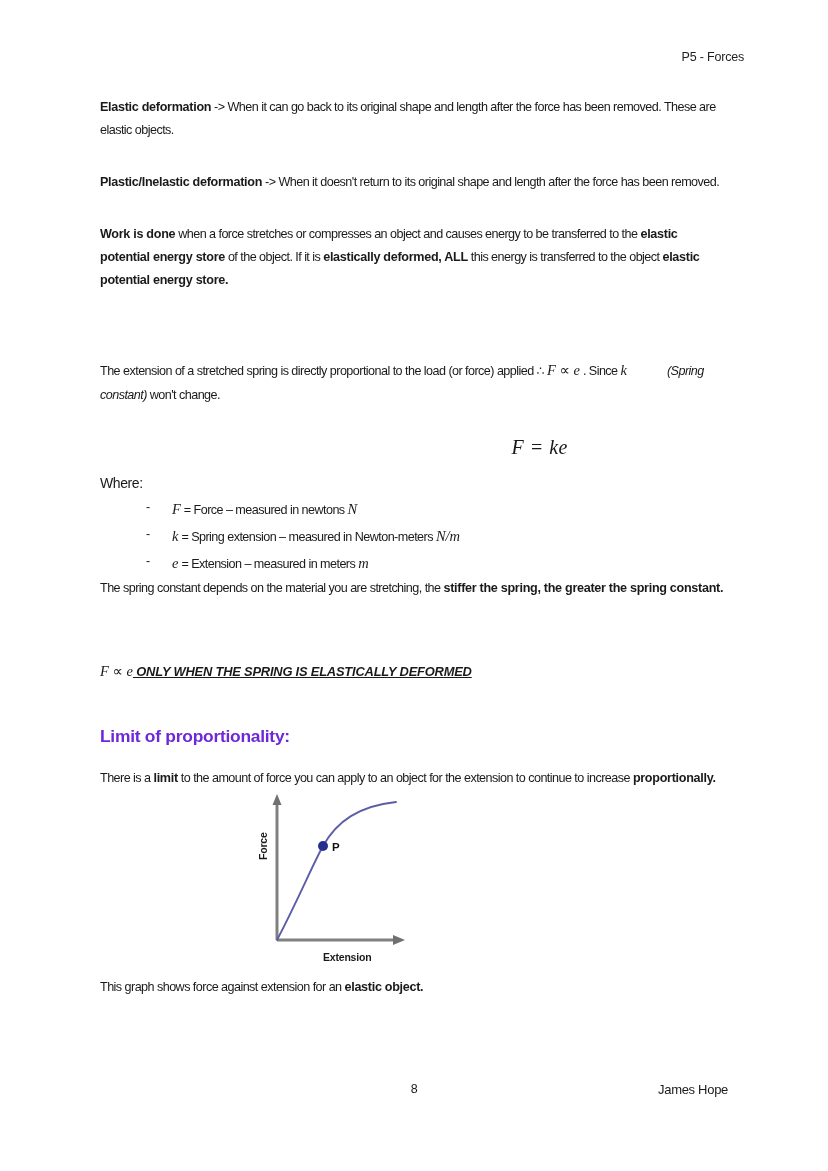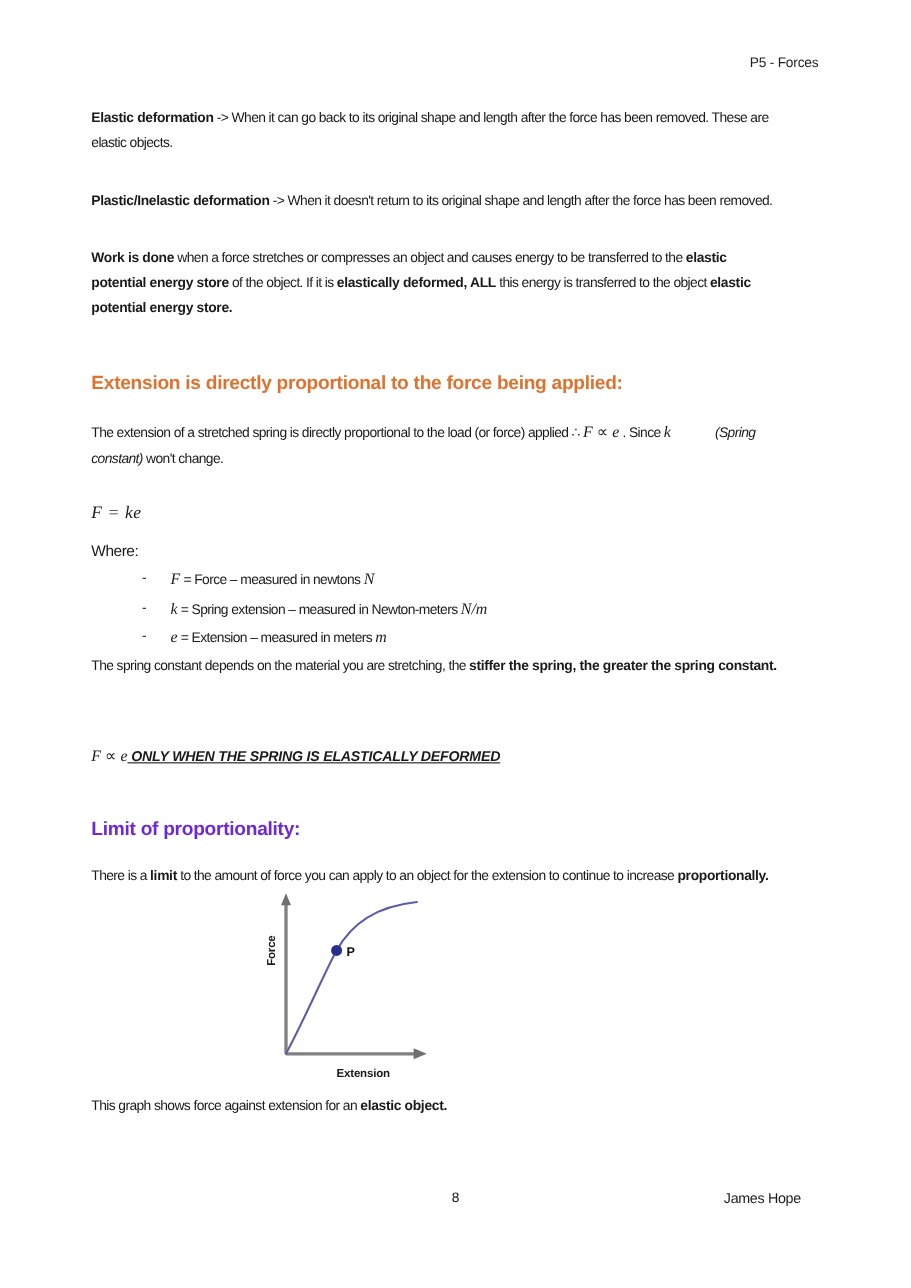--- a/index.html
+++ b/index.html
@@ -27,21 +27,21 @@
     top: 50px;
     right: 84px;
     font-size: 12.5px;
     letter-spacing: -0.2px;
     color: #1f1f1f;
   }
 
   
   .content {
     position: absolute;
-    left: 83px;
+    left: 100px;
     top: 96px;
     width: 628px;
   }
 
   p.para {
     margin: 0 0 17px 0;
     font-size: 12.6px;
     line-height: 1.82;
     letter-spacing: -0.55px;
     color: #1a1a1a;
@@ -70,24 +70,24 @@
     letter-spacing: -0.25px;
     line-height: 1.3;
   }
 
   .spacer-lg { height: 29px; }
   .spacer-md { height: 20px; }
   .spacer-sm { height: 12px; }
 
   .equation {
     margin: 0;
-    text-align: left;
+    text-align: right;
     font-family: "Liberation Serif", serif;
     font-style: italic;
-    font-size: 16px;
+    font-size: 20px;
     padding-right: 160px;
     letter-spacing: 0.5px;
   }
 
   .where-label {
     margin: 0;
     font-size: 14px;
     letter-spacing: -0.4px;
     line-height: 1.8;
   }
@@ -188,21 +188,20 @@
     <div class="spacer-sm"></div>
 
     <p class="para"><b>Plastic/Inelastic deformation</b><span> -&gt; When it doesn't return to its original shape and length after the force has been removed.</span></p>
 
     <div class="spacer-sm"></div>
 
     <p class="para"><b>Work is done</b><span> when a force stretches or compresses an object and causes energy to be transferred to the </span><b>elastic potential energy store</b><span> of the object. If it is </span><b>elastically deformed, ALL</b><span> this energy is transferred to the object </span><b>elastic potential energy store.</b></p>
 
     <div class="spacer-lg"></div>
 
-    <h2 class="section-heading" style="color:#E0722F">Extension is directly proportional to the force being applied:</h2>
 
     <div class="spacer-md"></div>
 
     <p class="para tight"><span>The extension of a stretched spring is directly proportional to the load (or force) applied ∴ </span><span class="mathvar">F</span><span class="mathsym">&nbsp;</span><span class="mathsym">∝</span><span class="mathsym">&nbsp;</span><span class="mathvar">e</span><span> . Since </span><span class="mathvar">k</span><span class="it">(Spring constant)</span><span> won't change.</span></p>
 
     <div class="spacer-lg"></div>
 
     <p class="equation">F = ke</p>
 
     <div class="spacer-sm"></div>

